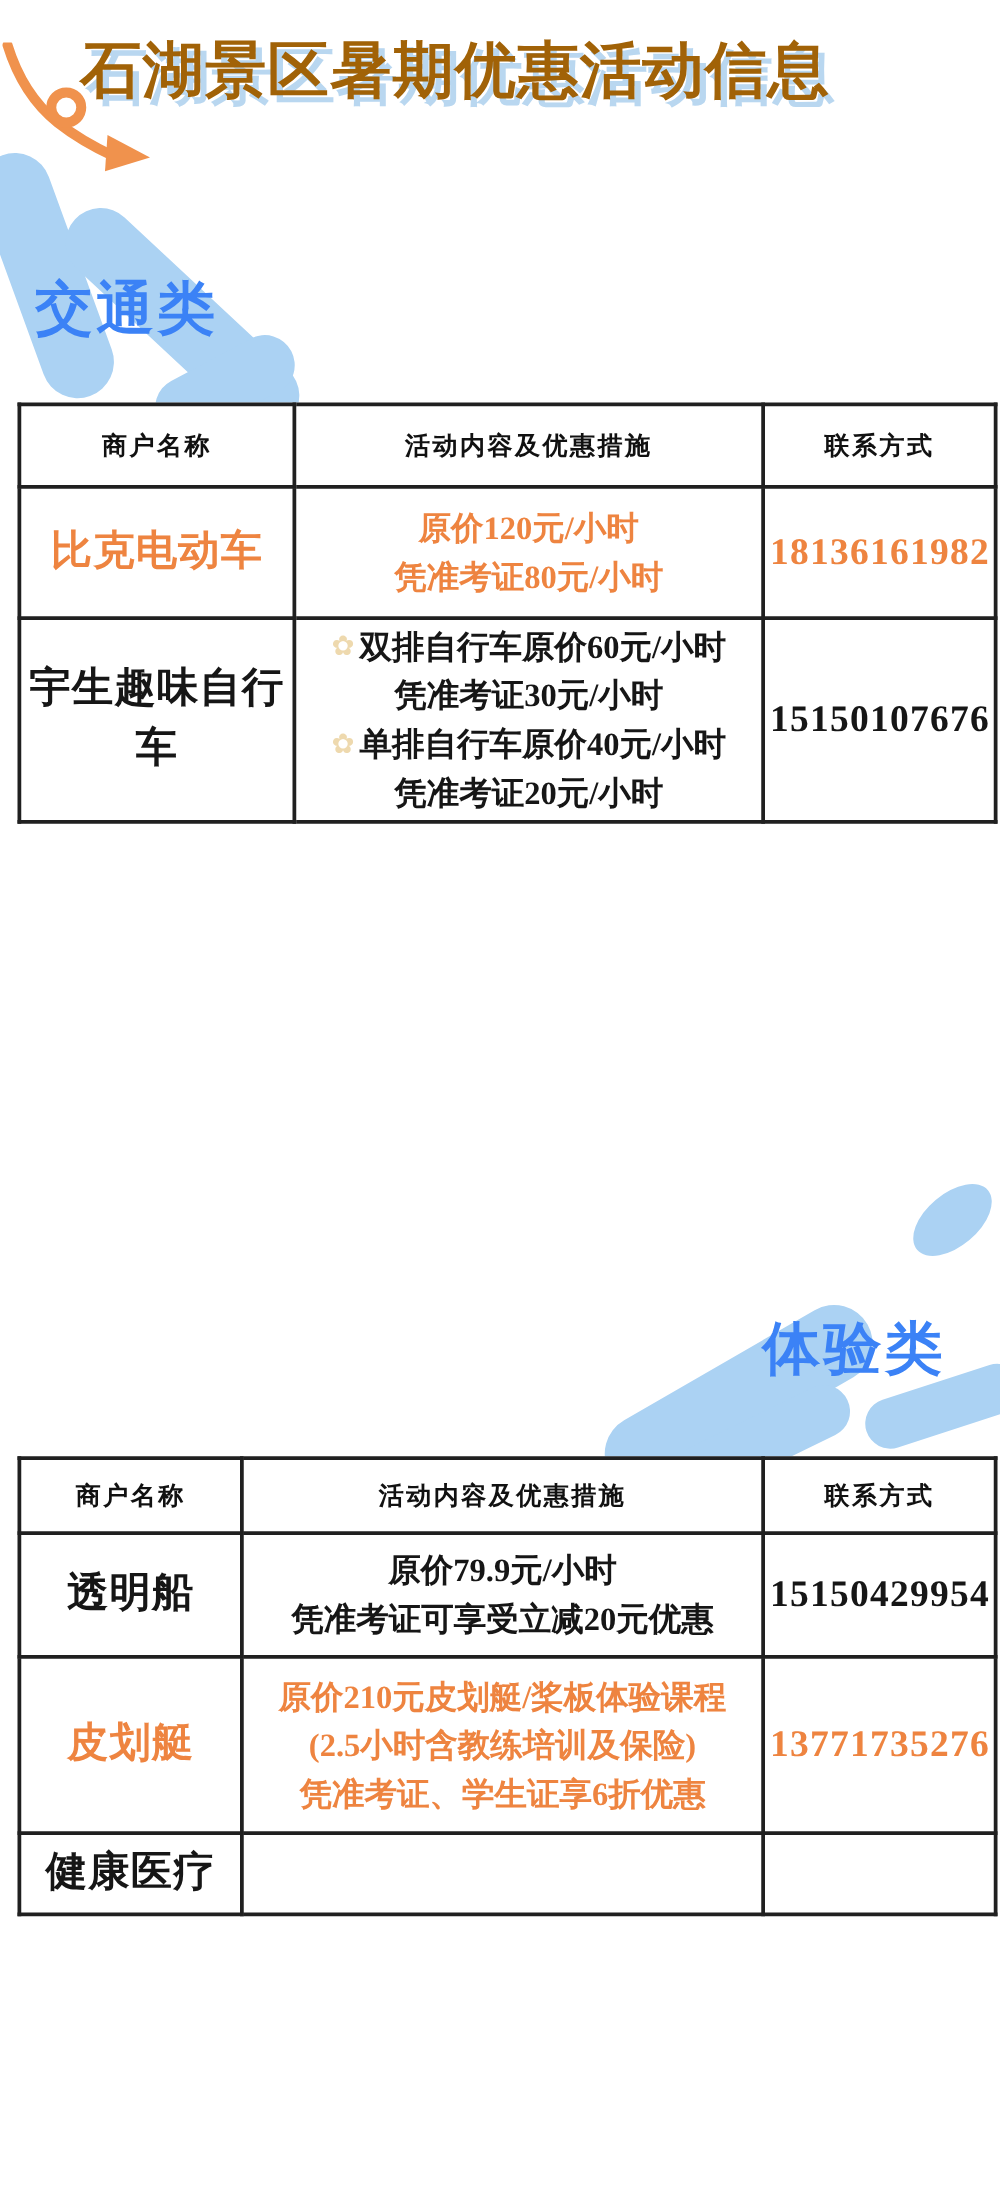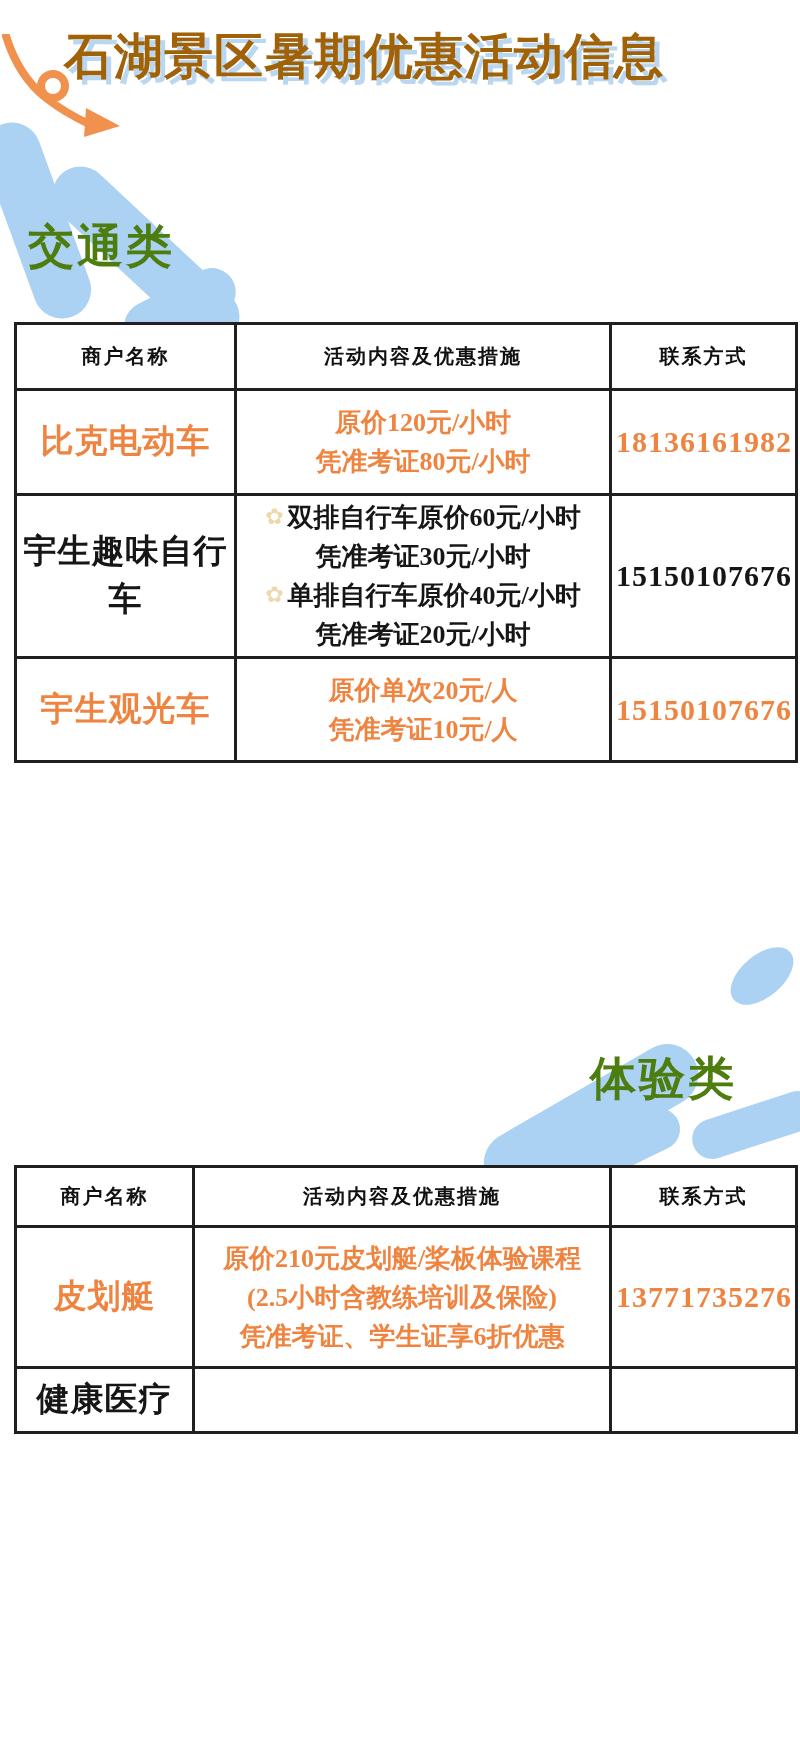--- a/index.html
+++ b/index.html
@@ -16,24 +16,24 @@
   .b-e{left:585px;top:1075px;width:42px;height:160px;border-radius:22px;transform:rotate(64deg);}
   .b-f{left:725px;top:955px;width:74px;height:42px;border-radius:50%;transform:rotate(-40deg);}
   .b-g{left:690px;top:1105px;width:130px;height:40px;border-radius:22px;transform:rotate(-18deg);}
 
   .title{
     position:absolute;left:64px;top:24px;z-index:2;white-space:nowrap;
     font-size:49px;letter-spacing:1px;color:#a16207;
     text-shadow:5px 5px 0 #b9d7f0;
   }
   .section-heading{
-    position:absolute;z-index:2;font-size:46px;letter-spacing:3px;color:#4d7c0f;white-space:nowrap;
+    position:absolute;z-index:2;font-size:46px;letter-spacing:3px;color:#3b82f6;white-space:nowrap;
   }
   .h-transport{left:28px;top:216px;}
-  .h-experience{left:590px;top:1048px;font-family:Liberation Serif, serif;}
+  .h-experience{left:610px;top:1048px;font-family:Liberation Serif, serif;}
 
   .arrow-svg{position:absolute;left:0;top:34px;z-index:1;}
 
   table{
     position:absolute;left:14px;width:781px;z-index:3;
     border-collapse:collapse;table-layout:fixed;background:#ffffff;
   }
   .t1{top:322px;}
   .t2{top:1165px;}
   th,td{
@@ -104,46 +104,46 @@
             <div>宇生趣味自行车</div>
           </td>
           <td class="content black">
             <div><span class="flower">✿</span>双排自行车原价60元/小时</div>
             <div>凭准考证30元/小时</div>
             <div><span class="flower">✿</span>单排自行车原价40元/小时</div>
             <div>凭准考证20元/小时</div>
           </td>
           <td class="phone black">15150107676</td>
         </tr>
-        <tr style="height: 104px;">
-          <td class="name orange">
-            <div>宇生观光车</div>
-          </td>
-          <td class="content orange">
-            <div>原价单次20元/人</div>
-            <div>凭准考证10元/人</div>
-          </td>
-          <td class="phone orange">15150107676</td>
-        </tr>
       </tbody>
     </table>
   <table class="t2">
     <colgroup>
         <col style="width:178px">
         <col style="width:417px">
         <col style="width:186px">
       </colgroup>
   <thead>
         <tr style="height: 60px;">
           <th>商户名称</th>
           <th>活动内容及优惠措施</th>
           <th>联系方式</th>
         </tr>
       </thead>
       <tbody>
+        <tr style="height: 99px;">
+          <td class="name black">
+            <div>透明船</div>
+          </td>
+          <td class="content black">
+            <div>原价79.9元/小时</div>
+            <div>凭准考证可享受立减20元优惠</div>
+          </td>
+          <td class="phone black">15150429954</td>
+        </tr>
         <tr style="height: 141px;">
           <td class="name orange">
             <div>皮划艇</div>
           </td>
           <td class="content orange">
             <div>原价210元皮划艇/桨板体验课程</div>
             <div>(2.5小时含教练培训及保险)</div>
             <div>凭准考证、学生证享6折优惠</div>
           </td>
           <td class="phone orange">13771735276</td>

